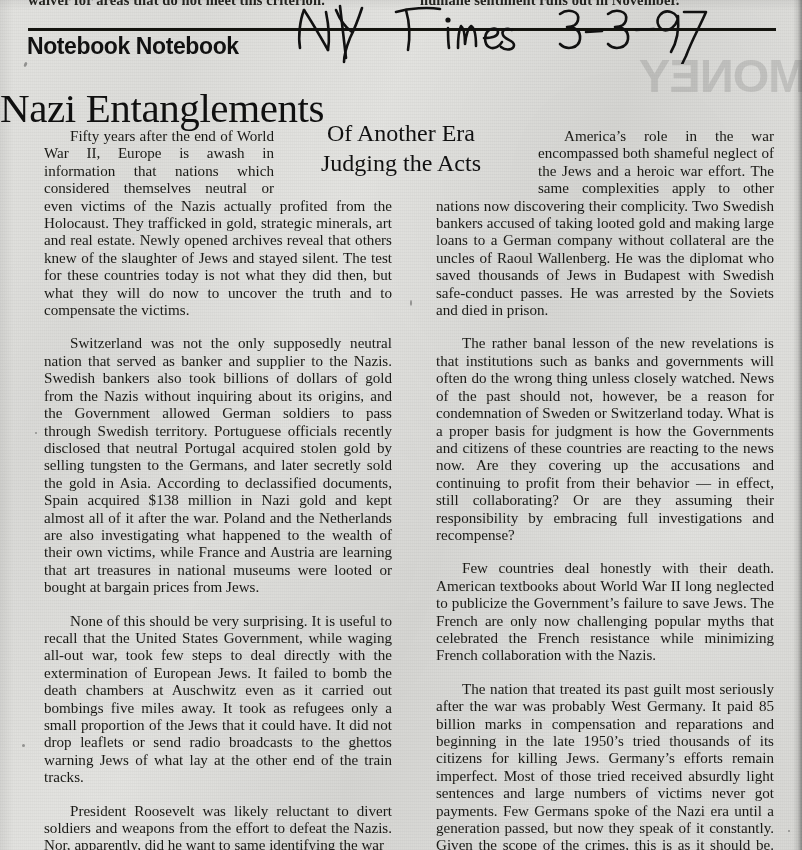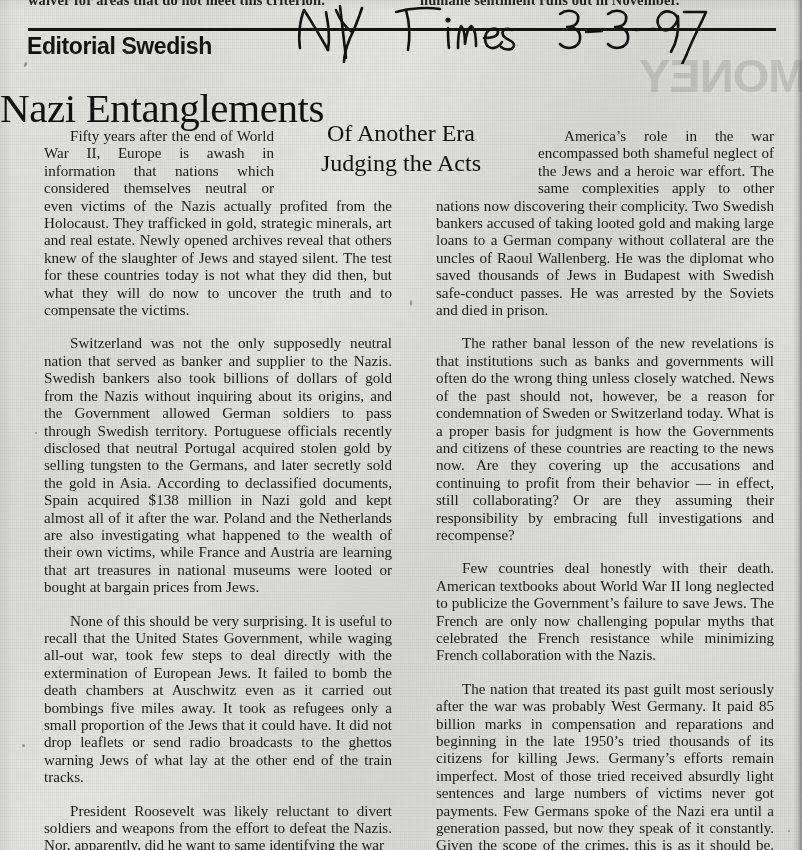--- a/index.html
+++ b/index.html
@@ -200,21 +200,21 @@
 
 <div id="ghost-money">MONEY</div>
 
 <div id="cutoff-row">
   <div class="cutoff-col" id="cutoff-left">waiver for areas that do not meet this criterion.</div>
   <div class="cutoff-col" id="cutoff-right">humane sentiment runs out in November.</div>
 </div>
 
 <div class="hrule" id="rule-top"></div>
 
-<div id="kicker">Editorial Swedish</div>
+<div id="kicker">Notebook Notebook</div>
 
 <h1 id="headline">Nazi Entanglements</h1>
 
 <div id="deck">
   <div>Of Another Era</div>
   <div>Judging the Acts</div>
 </div>
 
 <div class="col" id="col-left">
   <div class="deck-shim-left"></div>

